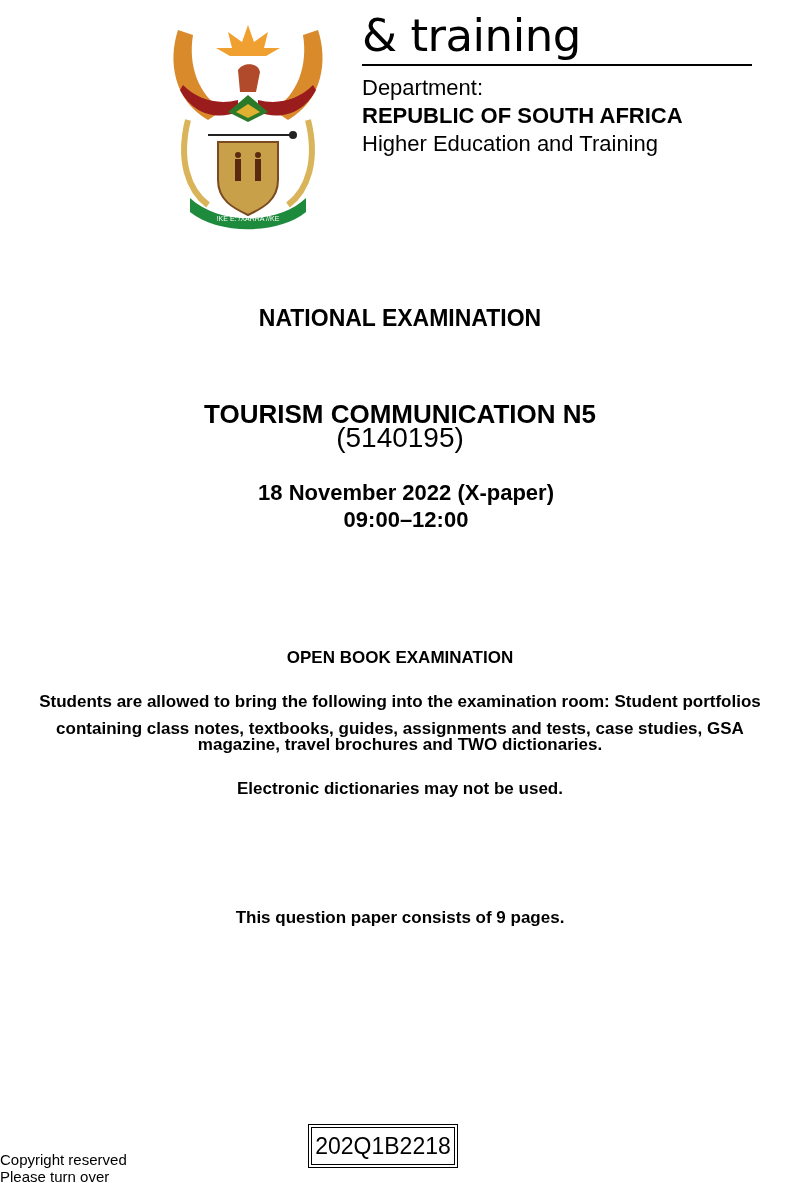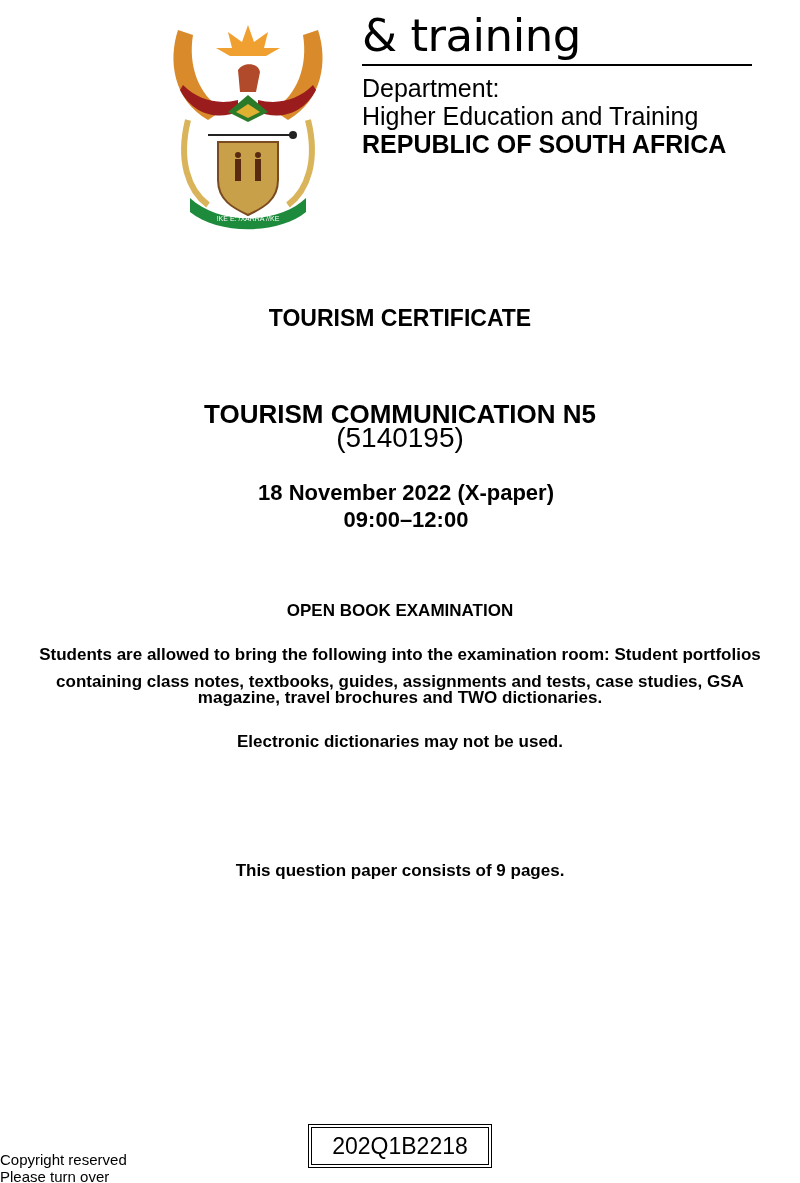--- a/index.html
+++ b/index.html
@@ -1,30 +1,30 @@
 <!DOCTYPE html>
 <html><head>
 <meta charset="utf-8">
 <style>
   html, body { margin:0; padding:0; background:#fff; }
   body { width:800px; height:1183px; position:relative; overflow:hidden; font-family:"Liberation Sans", sans-serif; color:#000; }
   .crest { position:absolute; left:168px; top:20px; width:160px; height:210px; }
   .brand { position:absolute; left:362px; top:14px; width:395px; }
   .brand-title { font-family:"DejaVu Sans", sans-serif; font-size:45px; line-height:44px; letter-spacing:-0.5px; font-weight:400; margin:0; }
   .brand-rule { border:none; border-top:2px solid #000; margin:6px 0 8px 0; width:390px; }
-  .dept { font-size:25px; line-height:28px; }
+  .dept { font-size:22px; line-height:28px; }
   .dept.bold { font-weight:700; }
   .center { position:absolute; left:0; width:800px; text-align:center; }
   .h1 { font-weight:700; font-size:23px; }
   .h2 { font-weight:700; font-size:26px;margin-top:44px; }
   .plain { font-size:28px; }
   .date { font-weight:700; font-size:22px; line-height:26px;padding-left:6px; }
-  .small-b { font-weight:700; font-size:17px; line-height:21px; }
+  .small-b { font-weight:700; font-size:17px; line-height:21px;margin-top:47px; }
   .footer-left { position:absolute; left:0; top:1151px; font-size:15px; line-height:17px; }
-  .code-box { position:absolute; left:308px; top:1124px; width:184px; height:44px; border:3px double #000; border-width:4px; border-style:double; box-sizing:border-box; display:flex; align-items:center; justify-content:center; font-size:23px; }
+  .code-box { position:absolute; left:308px; top:1124px; width:150px; height:44px; border:3px double #000; border-width:4px; border-style:double; box-sizing:border-box; display:flex; align-items:center; justify-content:center; font-size:23px; }
 </style>
 </head>
 <body>
 
 <div class="crest">
   <svg width="160" height="210" viewBox="0 0 160 210">
 
     <path d="M10 10 C0 40 5 80 40 100 L55 90 C30 75 20 45 25 15 Z" fill="#d98a2b"></path>
     <path d="M150 10 C160 40 155 80 120 100 L105 90 C130 75 140 45 135 15 Z" fill="#d98a2b"></path>
     <path d="M12 70 C25 95 50 100 70 92 L70 80 C50 85 30 80 15 65 Z" fill="#9b1c1c"></path>
@@ -51,25 +51,25 @@
 
     <path d="M22 178 C50 205 110 205 138 178 L138 192 C110 215 50 215 22 192 Z" fill="#1e8a3c"></path>
     <text x="80" y="201" font-size="7" fill="#fff" text-anchor="middle" font-family="Liberation Sans, sans-serif">!KE E: /XARRA //KE</text>
   </svg>
 </div>
 
 <div class="brand">
   <div class="brand-title">&amp; training</div>
   <hr class="brand-rule">
   <div class="dept">Department:</div>
+  <div class="dept bold">REPUBLIC OF SOUTH AFRICA</div>
   <div class="dept">Higher Education and Training</div>
-  <div class="dept bold">REPUBLIC OF SOUTH AFRICA</div>
 </div>
 
-<div class="center h1" style="top:305px;">TOURISM CERTIFICATE</div>
+<div class="center h1" style="top:305px;">NATIONAL EXAMINATION</div>
 <div class="center h2" style="top:355px;">TOURISM COMMUNICATION N5</div>
 <div class="center plain" style="top:422px;">(5140195)</div>
 <div class="center date" style="top:480px;">18 November 2022 (X-paper)</div>
 <div class="center date" style="top:507px;">09:00–12:00</div>
 
 <div class="center small-b" style="top:600px;">OPEN BOOK EXAMINATION</div>
 <div class="center small-b" style="top:644px; font-size:17px;">Students are allowed to bring the following into the examination room: Student portfolios</div>
 <div class="center small-b" style="top:671px;">containing class notes, textbooks, guides, assignments and tests, case studies, GSA</div>
 <div class="center small-b" style="top:687px;">magazine, travel brochures and TWO dictionaries.</div>
 <div class="center small-b" style="top:731px;">Electronic dictionaries may not be used.</div>

